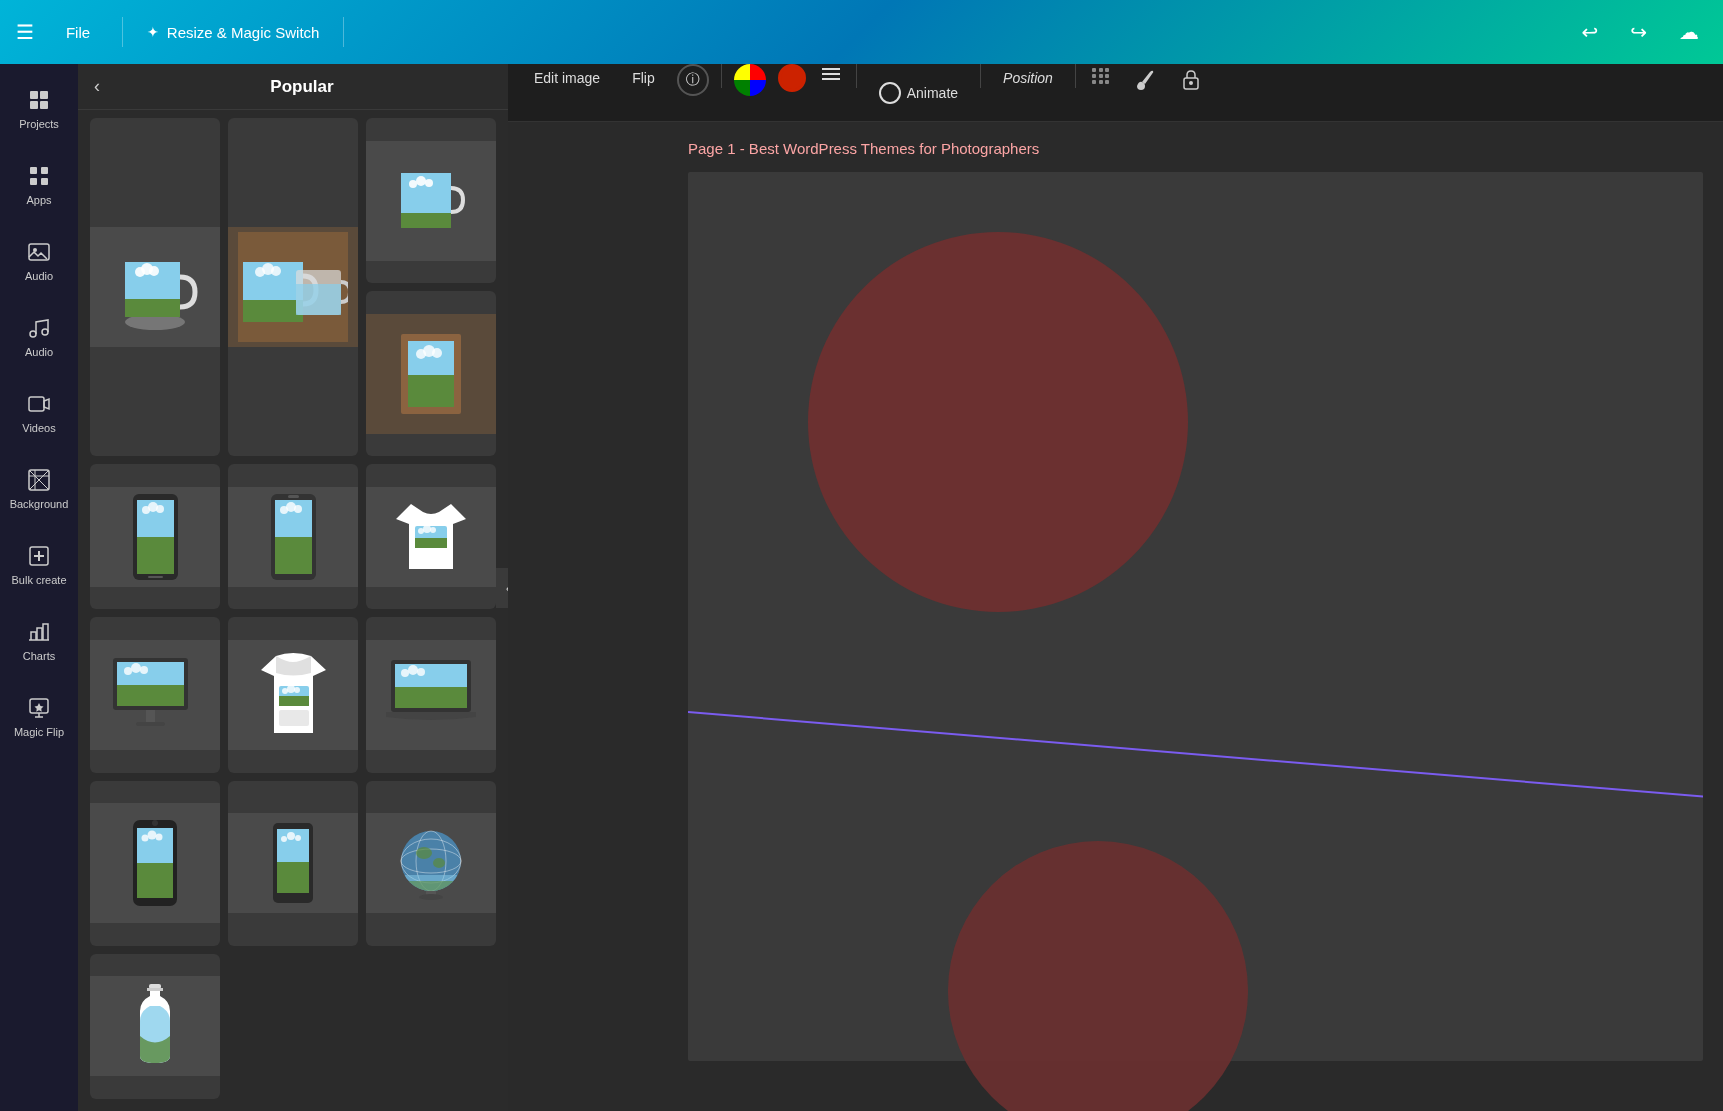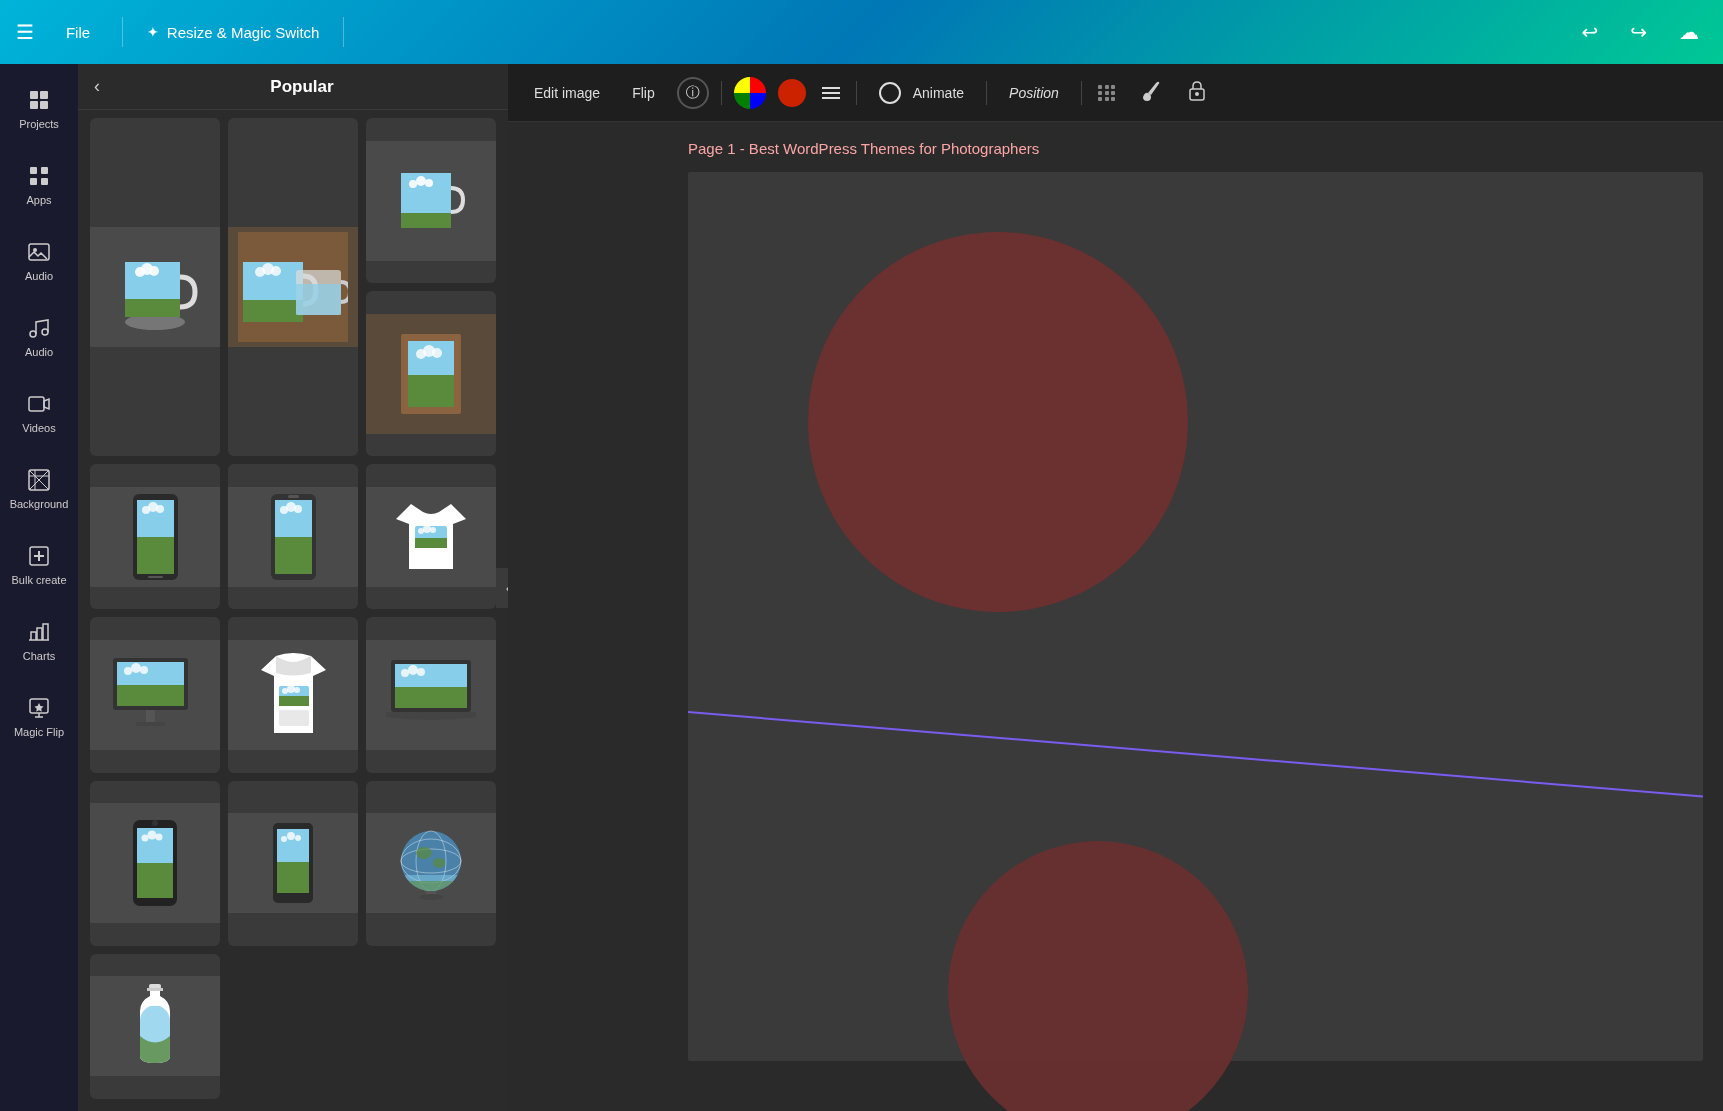--- a/index.html
+++ b/index.html
@@ -83,21 +83,21 @@
       position: absolute; right: -12px; top: 50%; transform: translateY(-50%);
       width: 24px; height: 40px; background: #3a3a3a; border-radius: 0 4px 4px 0;
       display: flex; align-items: center; justify-content: center; cursor: pointer;
       color: #ccc; font-size: 14px; z-index: 200;
     }
 
     
     #secondary-toolbar {
       position: absolute; top: 64px; left: 508px; right: 0; height: 58px;
       background: #1e1e1e; border-bottom: 1px solid #333;
-      display: flex; align-items: center; padding: 0 16px; gap: 12px; z-index: 70;
+      display: flex; padding: 0 16px; gap: 12px; z-index: 70;
     }
     .sec-btn {
       color: #ddd; font-size: 14px; cursor: pointer; padding: 6px 10px;
       border-radius: 4px; white-space: nowrap;
     }
     .sec-divider { width: 1px; height: 24px; background: #444; }
     .icon-circle-btn {
       width: 32px; height: 32px; border-radius: 50%; border: 2px solid #555;
       display: flex; align-items: center; justify-content: center;
       color: #ddd; cursor: pointer; font-size: 14px;
@@ -109,21 +109,21 @@
     }
     .icon-red-circle {
       width: 28px; height: 28px; border-radius: 50%; background: #cc2200;
       border: 3px solid #cc2200; cursor: pointer;
     }
     .icon-lines-btn {
       display: flex; flex-direction: column; gap: 3px; cursor: pointer; padding: 4px;
     }
     .icon-line { width: 18px; height: 2px; background: #ddd; }
     .animate-btn {
-      display: flex; align-items: center; gap: 12px; color: #ddd; font-size: 14px;
+      display: flex; align-items: center; gap: 6px; color: #ddd; font-size: 14px;
       cursor: pointer; padding: 6px 10px; border-radius: 4px;
     }
     .animate-circle { width: 22px; height: 22px; border-radius: 50%; border: 2px solid #ddd; }
     .position-btn { color: #ddd; font-size: 14px; cursor: pointer; padding: 6px 10px; border-radius: 4px; font-style: italic; }
     .grid-icon-btn { cursor: pointer; padding: 4px; }
     .grid-dots { display: grid; grid-template-columns: 1fr 1fr 1fr; gap: 2px; width: 18px; }
     .grid-dot { width: 4px; height: 4px; background: #888; border-radius: 1px; }
     .paintbrush-btn { color: #ddd; font-size: 18px; cursor: pointer; padding: 4px 8px; }
     .lock-btn { color: #ddd; font-size: 18px; cursor: pointer; padding: 4px 8px; }
 

